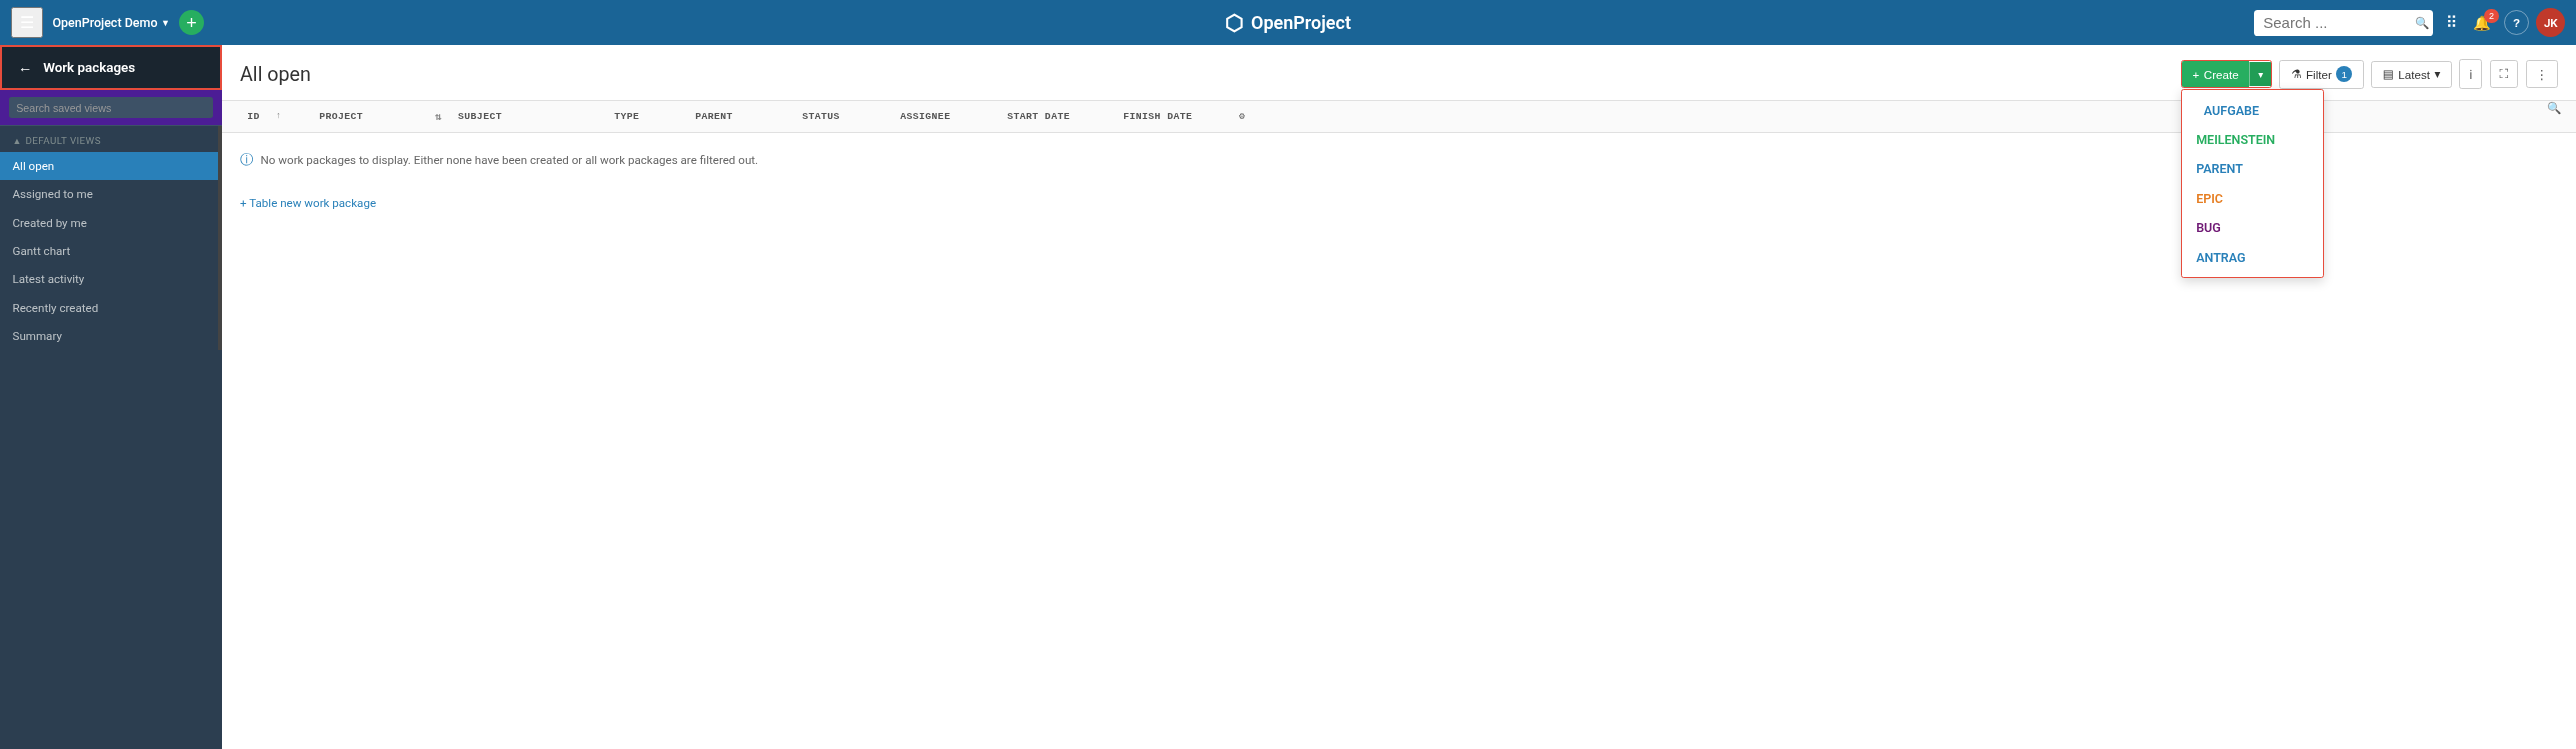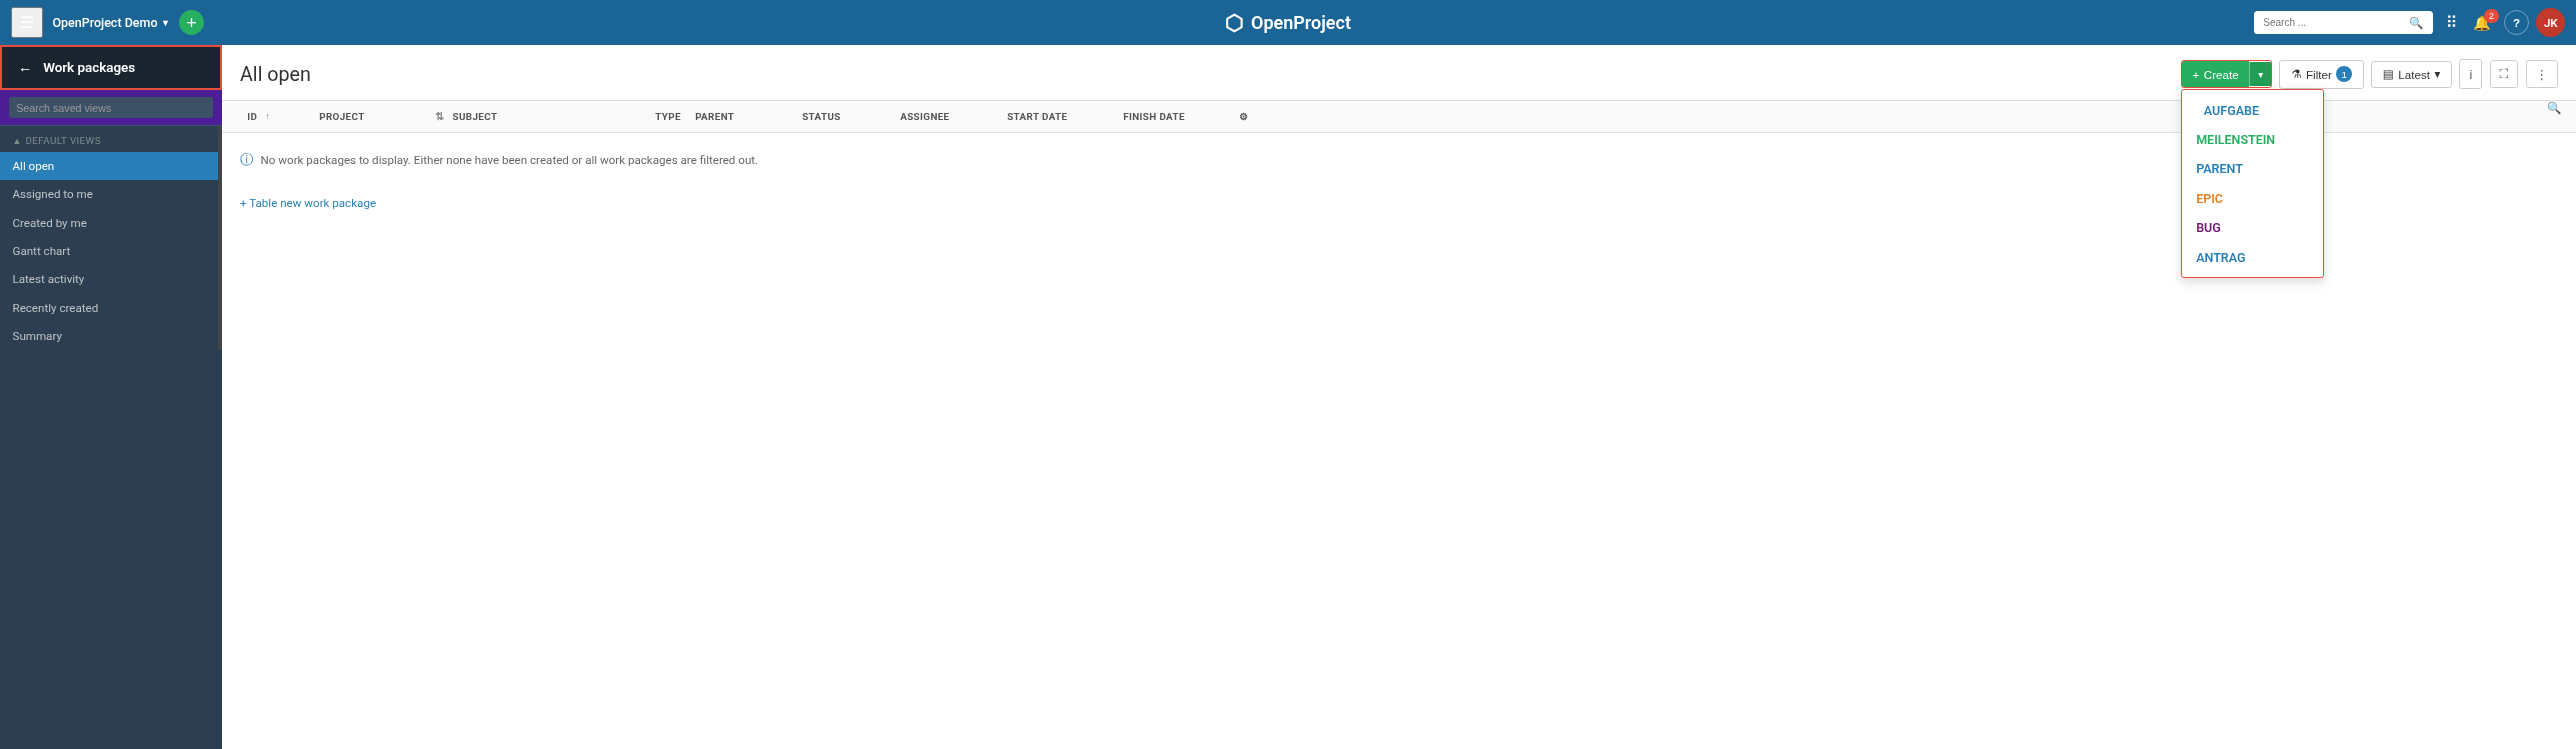--- a/index.html
+++ b/index.html
@@ -67,21 +67,21 @@
       border-radius: 3.6px;
       padding: 4.5px 9px;
       font-size: 11.6px;
       width: 179px;
       display: flex;
       align-items: center;
     }
     .nav-search input {
       border: none;
       outline: none;
-      font-size: 10px;
+      font-size: 15px;
       width: 152px;
       background: transparent;
     }
     .nav-search-icon { color: #666; }
     .nav-icon-btn {
       background: none;
       border: none;
       color: white;
       font-size: 14.3px;
       cursor: pointer;
@@ -297,27 +297,28 @@
     }
     .table-col {
       padding: 9px 7.2px;
       font-size: 9.8px;
       font-weight: 700;
       color: #555;
       text-transform: uppercase;
       letter-spacing: 0.4px;
       display: flex;
       align-items: center;
-      gap: 8px;
+      gap: 16px;
       white-space: nowrap;
+      font-family: Liberation Mono, monospace;
     }
     .col-id { width: 72px; }
     .col-project { width: 116px; }
     .col-subject { width: 179px; }
-    .col-type { width: 81px; justify-content: flex-end; }
+    .col-type { width: 81px; }
     .col-parent { width: 107px; }
     .col-status { width: 98px; }
     .col-assignee { width: 107px; }
     .col-start { width: 116px; }
     .col-finish { width: 116px; }
     .col-settings { width: 36px; }
 
     .empty-message {
       padding: 18px 18px;
       color: #666;

